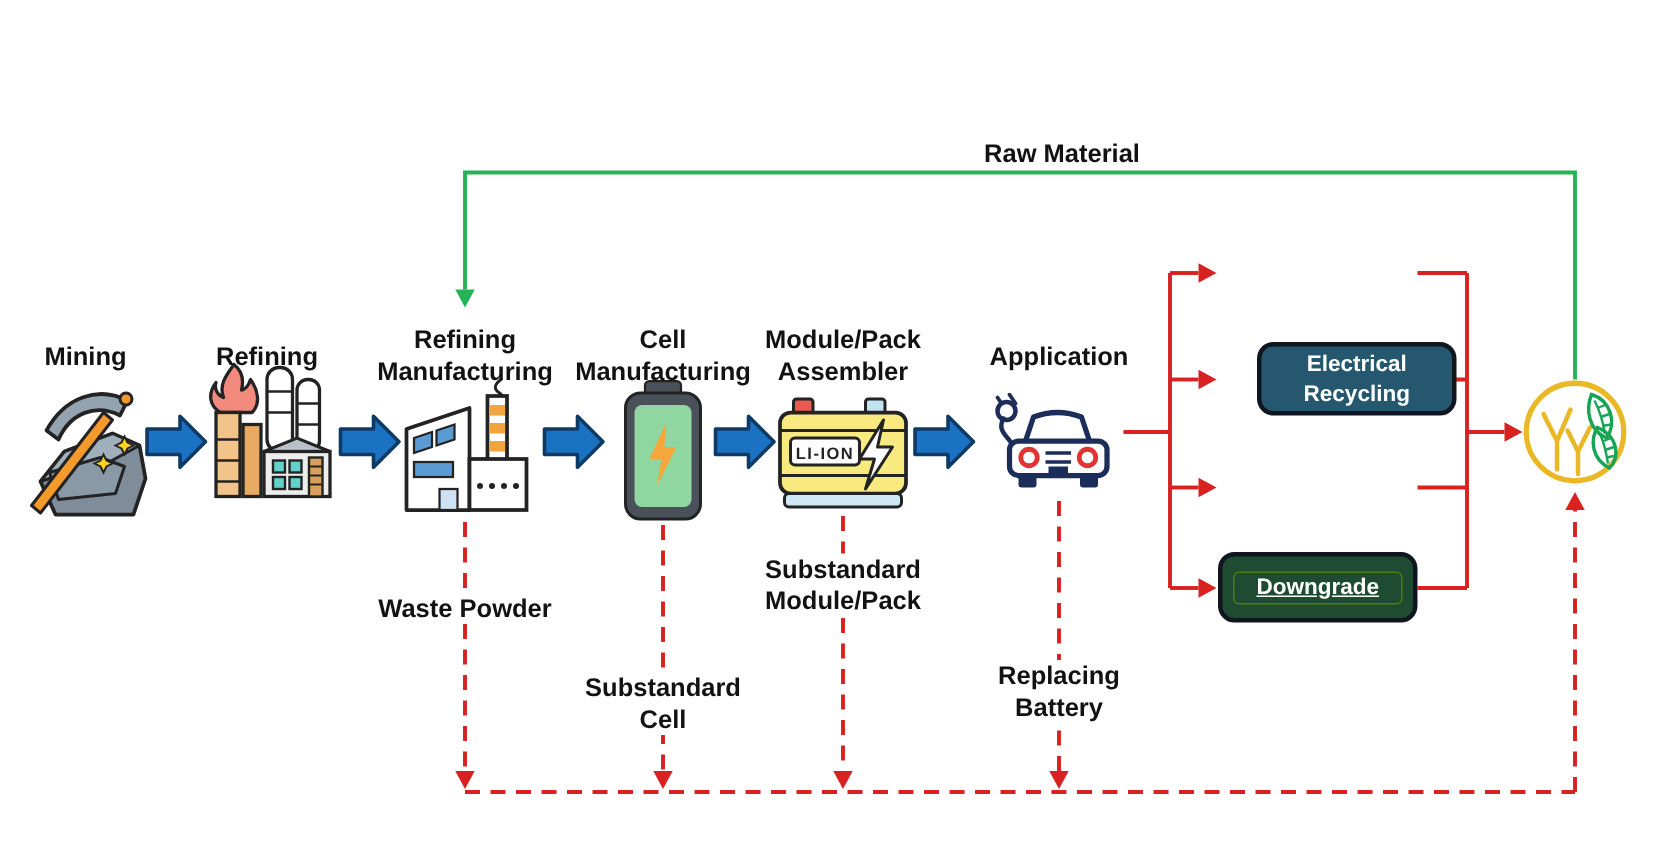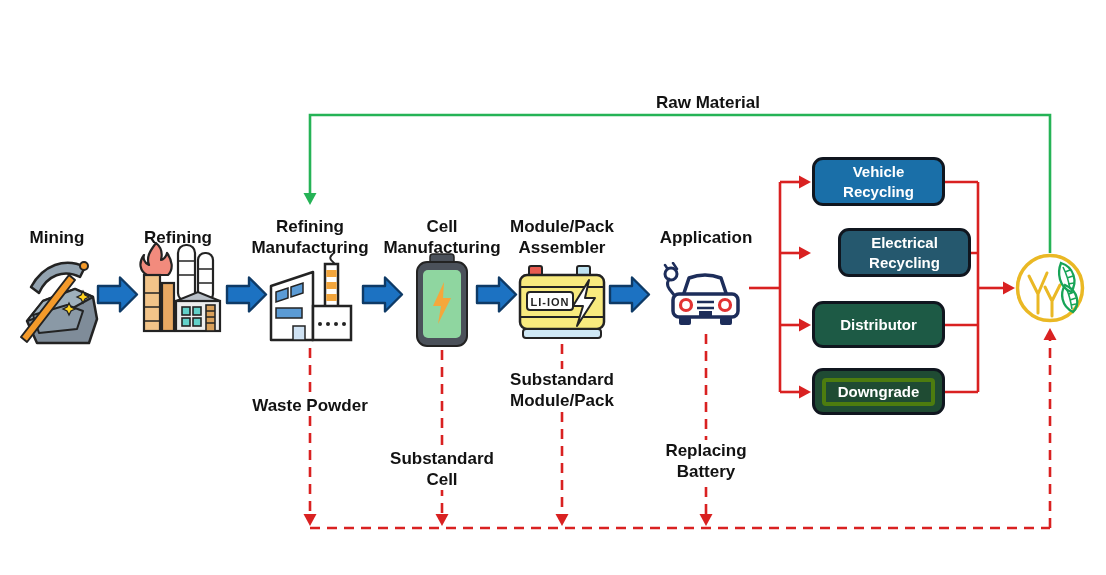--- a/index.html
+++ b/index.html
@@ -14,21 +14,21 @@
   .patch{background:#ffffff;padding:0 4px;}
   .eol-box{position:absolute;left:812px;width:133px;box-sizing:border-box;z-index:3;
            border:3px solid #10161f;border-radius:11px;background:#1a6fa8;
            display:flex;align-items:center;justify-content:center;
            color:#ffffff;font-weight:700;font-size:15px;line-height:20px;text-align:center;}
   .eol-box span{display:block;width:96px;}
   .box1{top:157px;height:49px;background:#1a6fa8;}
   .box2{top:228px;height:49px;background:#25586e;margin-left:26px;}
   .box3{top:301px;height:47px;background:#1d5a45;}
   .box4{top:368px;height:47px;background:#1f4b33;}
-  .box4 span{width:auto;flex:1;margin:4px 7px;border:4px solid #4d7c0f;border-radius:4px;padding:0 0;}
+  .box4 span{width:auto;flex:1;margin:4px 7px;border:1px solid #4d7c0f;border-radius:4px;padding:0 0;text-decoration:underline;}
   text.packtxt{font-family:"Liberation Sans",sans-serif;font-weight:700;font-size:11px;letter-spacing:1px;fill:#232323;}
 </style>
 </head>
 <body>
 
 <div class="canvas">
 
   <svg class="connectors" width="1106" height="575" viewBox="0 0 1106 575">
 
     <g stroke="#25b356" stroke-width="2.6" fill="none">
@@ -90,28 +90,22 @@
   <div class="lbl wrap" style="left:442px;top:216px;width:120px;">Cell Manufacturing</div>
   <div class="lbl" style="left:706px;top:227px;">Application</div>
 
   <div class="lbl" style="left:708px;top:92px;">Raw Material</div>
 
   <div class="lbl patch" style="left:310px;top:395px;">Waste Powder</div>
   <div class="lbl wrap patch" style="left:562px;top:369px;width:116px;">Substandard Module/Pack</div>
   <div class="lbl wrap patch" style="left:442px;top:448px;width:116px;">Substandard Cell</div>
   <div class="lbl wrap patch" style="left:706px;top:440px;width:96px;">Replacing Battery</div>
 
-  <div class="eol-box box1">
-      <span>Vehicle Recycling</span>
-    </div>
   <div class="eol-box box2">
       <span>Electrical Recycling</span>
-    </div>
-  <div class="eol-box box3">
-      <span>Distributor</span>
     </div>
   <div class="eol-box box4">
       <span>Downgrade</span>
     </div>
 
   <div class="icon" style="left:13px;top:251px;">
     <svg width="88" height="96" viewBox="0 0 88 96">
       <polygon points="30,50 62,38 80,46 84,68 76,92 24,92 14,70" fill="#7f8c99" stroke="#232323" stroke-width="2.5" stroke-linejoin="round"></polygon>
       <polygon points="14,70 30,50 62,38 80,46 58,58 26,66" fill="#9fb0bc" stroke="#232323" stroke-width="2" stroke-linejoin="round"></polygon>
       <polygon points="20,64 54,54 70,60 64,78 26,82" fill="#8a99a6" stroke="#232323" stroke-width="2" stroke-linejoin="round"></polygon>

